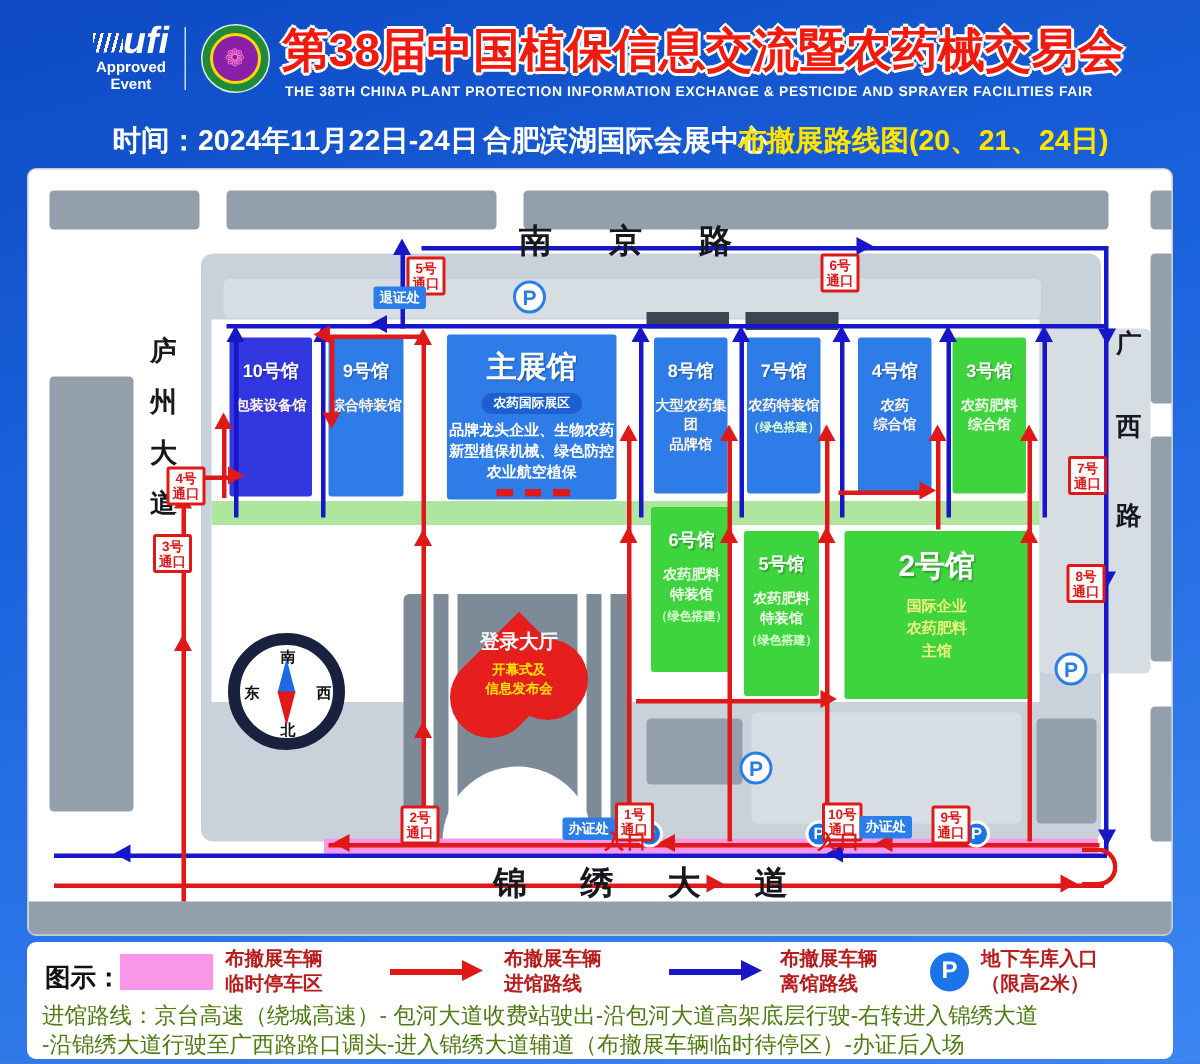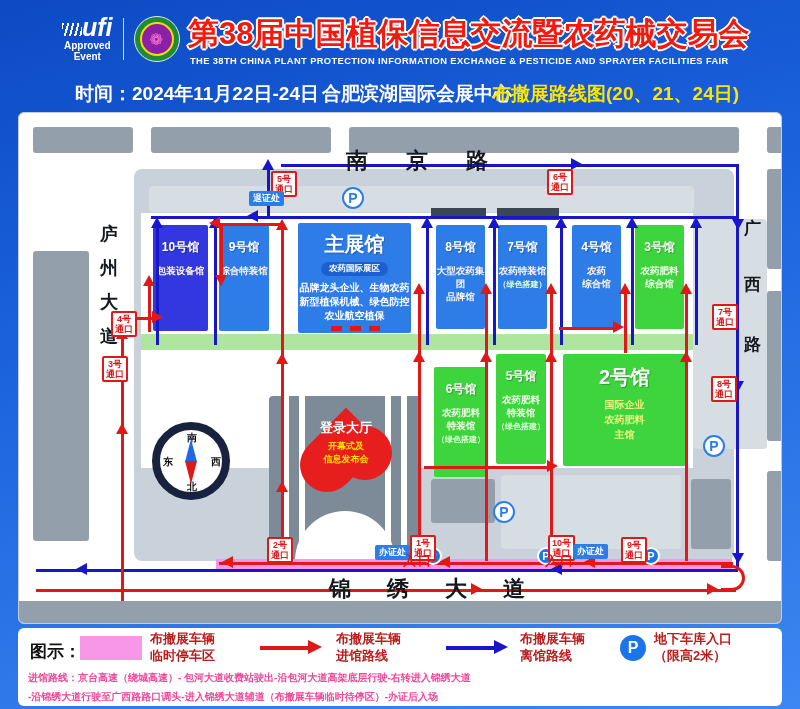--- a/index.html
+++ b/index.html
@@ -63,21 +63,21 @@
   .reddash{position:absolute;height:5px;background:repeating-linear-gradient(90deg,#e01818 0 11px,transparent 11px 19px);z-index:5;}
   
   .compass{position:absolute;width:78px;height:78px;border-radius:50%;background:#fff;border:8px solid #18223f;z-index:6;}
   .cp-ch{position:absolute;font-size:10px;font-weight:bold;color:#111;}
   .cp-dot{position:absolute;width:9px;height:9px;border-radius:50%;background:#9aa4ad;left:27px;top:27px;z-index:2;}
   
   .lg-head{font-size:17px;font-weight:900;color:#111;}
   .lg-txt{font-size:13px;font-weight:bold;color:#b91c1c;line-height:17px;}
   .lg-swatch{background:#f896e8;}
   .pdisc{border-radius:50%;background:#1b74e8;color:#fff;font-weight:bold;display:flex;align-items:center;justify-content:center;font-size:16px;}
-  .route-line{font-size:10px;font-weight:bold;color:#ec4899;line-height:19.5px;white-space:nowrap;}
+  .route-line{font-size:15px;font-weight:normal;color:#4d7c0f;line-height:19.5px;white-space:nowrap;}
 </style>
 </head>
 <body>
 
 <div id="stage">
 
   <div class="abs" style="left:62px;top:16px;display:flex;gap:10px;align-items:center;">
     <div style="text-align:center;">
       <div><span class="ufi-stripes"></span><span class="ufi-name">ufi</span></div>
       <div class="ufi-sub">Approved</div>
@@ -176,21 +176,21 @@
       <div class="hall-name">4号馆</div>
       <div class="hall-sub">农药</div>
       <div class="hall-sub" style="margin-top:0;">综合馆</div>
     </div>
     <div class="hall green" style="left:616px;top:112px;width:49px;height:104px;">
       <div class="hall-name">3号馆</div>
       <div class="hall-sub" style="color:#f2fde9;">农药肥料</div>
       <div class="hall-sub" style="margin-top:0;color:#f2fde9;">综合馆</div>
     </div>
 
-    <div class="hall green" style="left:415px;top:254px;width:54px;height:110px;">
+    <div class="hall green" style="left:415px;top:225px;width:54px;height:110px;">
       <div class="hall-name">6号馆</div>
       <div class="hall-sub" style="color:#f2fde9;">农药肥料</div>
       <div class="hall-sub" style="margin-top:0;color:#f2fde9;">特装馆</div>
       <div class="hall-note">（绿色搭建）</div>
     </div>
     <div class="hall green" style="left:477px;top:241px;width:50px;height:110px;">
       <div class="hall-name">5号馆</div>
       <div class="hall-sub" style="color:#f2fde9;">农药肥料</div>
       <div class="hall-sub" style="margin-top:0;color:#f2fde9;">特装馆</div>
       <div class="hall-note">（绿色搭建）</div>

